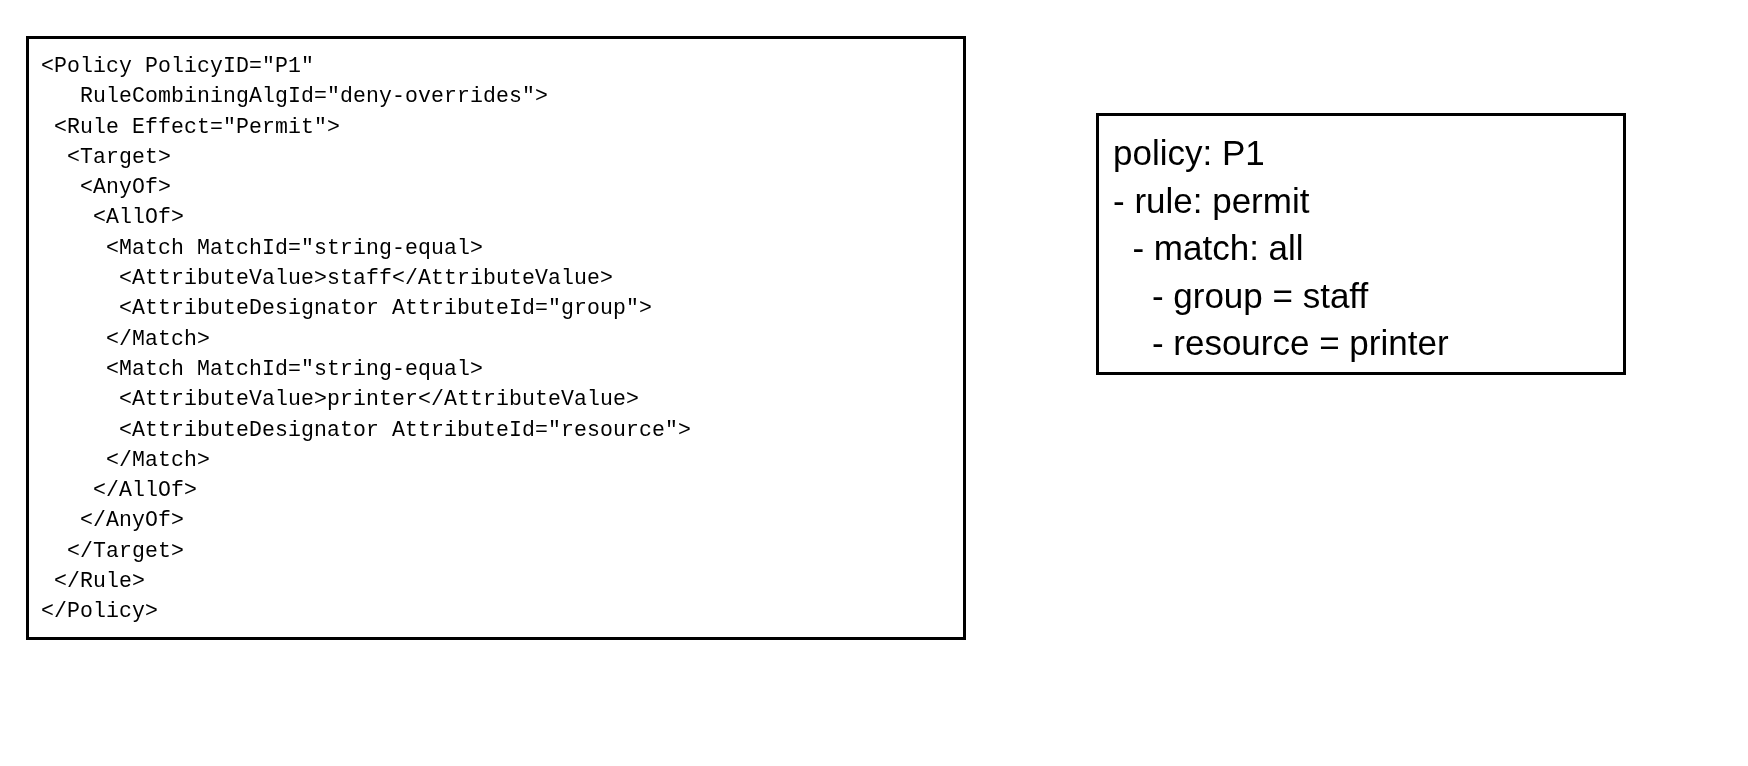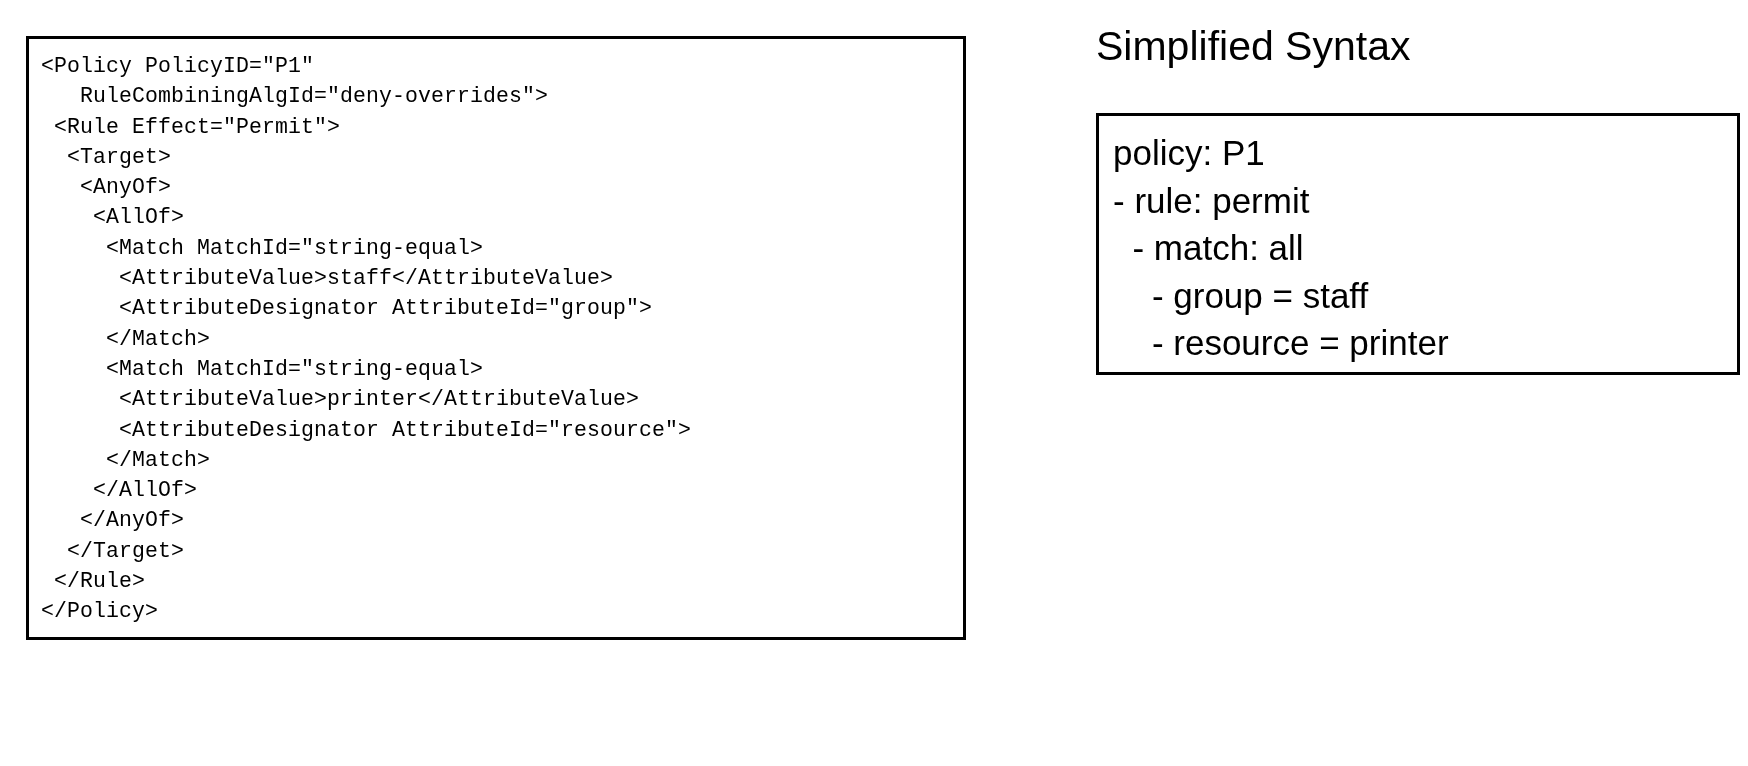--- a/index.html
+++ b/index.html
@@ -58,21 +58,21 @@
     font-size: 41px;
     font-weight: normal;
     line-height: 48px;
     color: #000000;
     white-space: pre;
   }
   #simplified-box {
     position: absolute;
     left: 0px;
     top: 91px;
-    width: 644px;
+    width: 530px;
     height: 262px;
     box-sizing: border-box;
     border: 3px solid #000000;
     background: #ffffff;
   }
   #simplified-code {
     position: absolute;
     left: 14px;
     top: 13px;
     margin: 0;
@@ -105,21 +105,20 @@
       &lt;AttributeDesignator AttributeId="resource"&gt;
      &lt;/Match&gt;
     &lt;/AllOf&gt;
    &lt;/AnyOf&gt;
   &lt;/Target&gt;
  &lt;/Rule&gt;
 &lt;/Policy&gt;</pre>
   </div>
 
   <div id="simplified-panel">
-    <h1 id="simplified-title">Simplified Syntax</h1>
     <div id="simplified-box">
       <pre id="simplified-code">policy: P1
 - rule: permit
   - match: all
     - group = staff
     - resource = printer</pre>
     </div>
   </div>
 
 </div>

